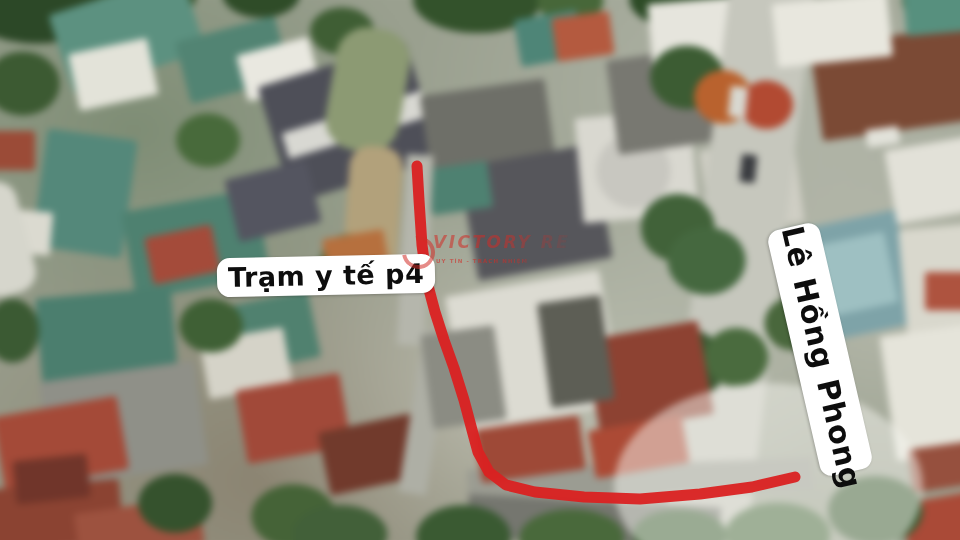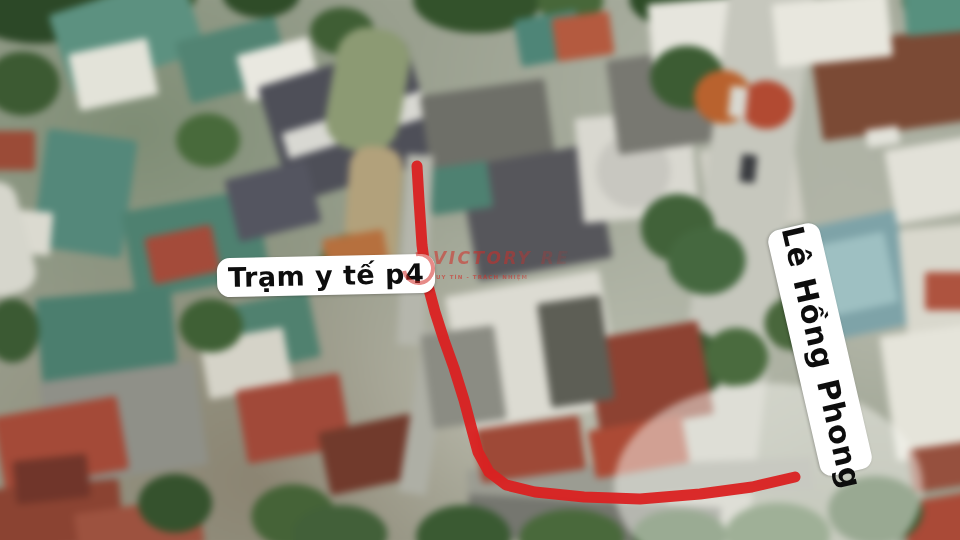--- a/index.html
+++ b/index.html
@@ -33,21 +33,21 @@
     left:217px;top:256px;height:39px;line-height:39px;
     padding:0 11px;font-size:27px;border-radius:13px;
     transform:rotate(-1.2deg);letter-spacing:.5px;
   }
   #street-name-label{
     left:694px;top:323px;width:252px;height:53px;line-height:53px;
     font-size:30px;border-radius:12px;letter-spacing:1px;
     transform:rotate(77deg);
   }
   #watermark{
-    position:absolute;left:395px;top:246px;width:200px;height:44px;z-index:9;
+    position:absolute;left:395px;top:230px;width:200px;height:44px;z-index:9;
     -webkit-mask-image:linear-gradient(to right,#000 52%,transparent 94%);
     mask-image:linear-gradient(to right,#000 52%,transparent 94%);
   }
   #wm-ring{
     position:absolute;left:7px;top:6px;width:25px;height:25px;
     border:4px solid #d22d27;border-left-color:transparent;
     border-radius:50%;opacity:.55;transform:rotate(35deg);
   }
   #wm-brand{
     position:absolute;left:38px;top:2px;

